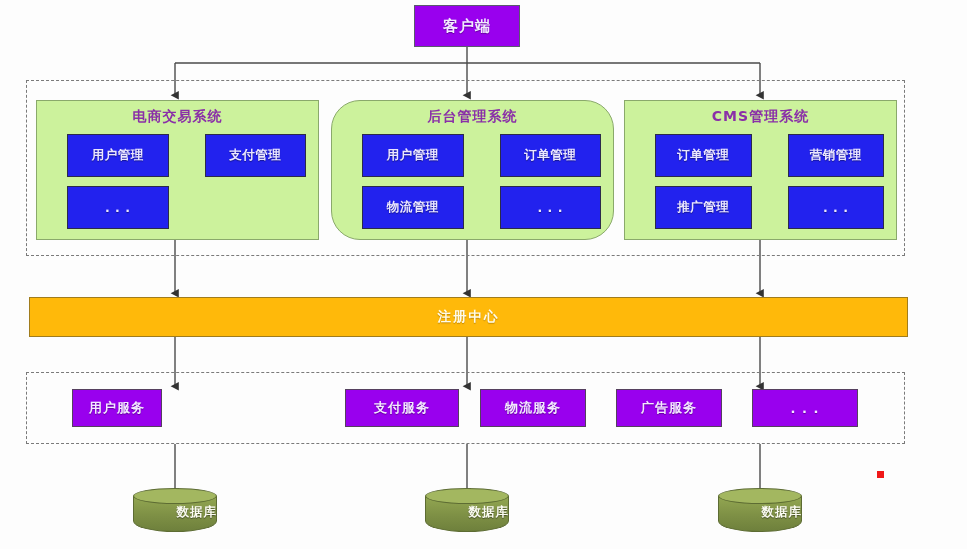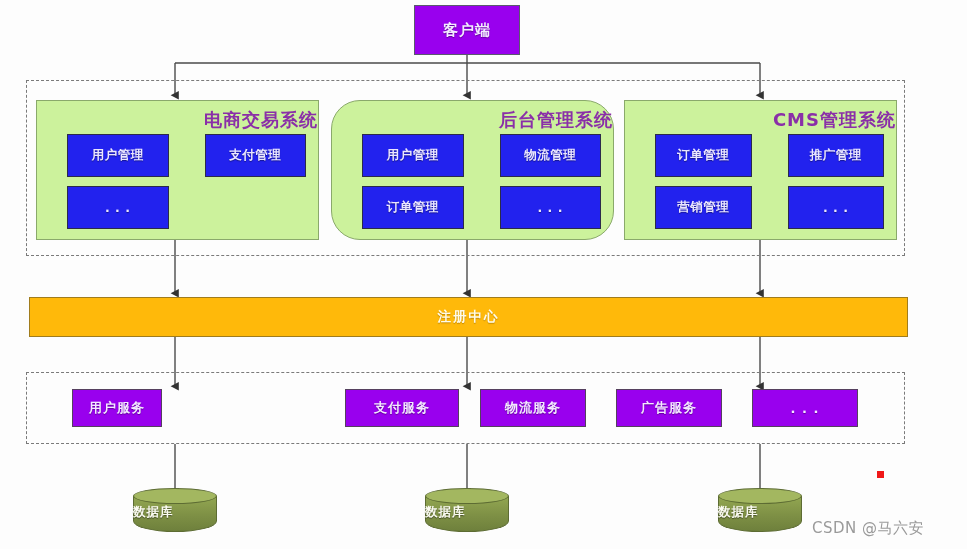--- a/index.html
+++ b/index.html
@@ -25,21 +25,21 @@
     height: 549px;
     pointer-events: none;
   }
 
   
   .client-box {
     position: absolute;
     left: 414px;
     top: 5px;
     width: 106px;
-    height: 50px;
+    height: 42px;
     background: #9900ee;
     border: 1.5px solid #5a5a6e;
     box-sizing: border-box;
     display: flex;
     align-items: center;
     justify-content: center;
     color: #f2eaff;
     font-size: 15px;
     font-weight: bold;
     letter-spacing: 1px;
@@ -76,22 +76,22 @@
   }
   #sys-0 { left: 36px;  width: 283px; }
   #sys-1 { left: 331px; width: 283px; border-radius: 29px; }
   #sys-2 { left: 624px; width: 273px; }
 
   .system-title {
     position: absolute;
     top: 7px;
     left: 0;
     right: 0;
-    text-align: right;
-    font-size: 18px;
+    text-align: center;
+    font-size: 14px;
     font-weight: bold;
     color: #8a2fa8;
     letter-spacing: 1px;
   }
   .module-grid {
     position: absolute;
     top: 33px;
     left: 12px;
     right: 12px;
     bottom: 10px;
@@ -192,21 +192,21 @@
     background: #a3b760;
     border: 1px solid #5d6c33;
     border-radius: 50%;
     box-sizing: border-box;
   }
   .db-label {
     position: absolute;
     left: 0;
     top: 16px;
     width: 84px;
-    text-align: left;
+    text-align: right;
     color: #fbfbf2;
     font-size: 12.5px;
     font-weight: bold;
     letter-spacing: 1px;
     text-shadow: 0 1px 1px rgba(0,0,0,.45);
     font-family: Liberation Mono, monospace;
   }
 
   
   #red-dot {
@@ -273,32 +273,32 @@
       <div class="module-box">用户管理</div>
       <div class="module-box">支付管理</div>
       <div class="module-box">. . .</div>
     </div>
   </div>
 
   <div class="system-panel" id="sys-1">
     <div class="system-title">后台管理系统</div>
     <div class="module-grid">
       <div class="module-box">用户管理</div>
+      <div class="module-box">订单管理</div>
       <div class="module-box">物流管理</div>
-      <div class="module-box">订单管理</div>
       <div class="module-box">. . .</div>
     </div>
   </div>
 
   <div class="system-panel" id="sys-2">
     <div class="system-title">CMS管理系统</div>
     <div class="module-grid">
       <div class="module-box">订单管理</div>
+      <div class="module-box">营销管理</div>
       <div class="module-box">推广管理</div>
-      <div class="module-box">营销管理</div>
       <div class="module-box">. . .</div>
     </div>
   </div>
 
   <div id="registry-bar">
     <span>注册中心</span>
   </div>
 
   <div class="dashed-zone" id="zone-services"></div>
 
@@ -318,15 +318,14 @@
     <div class="db-top"></div>
     <div class="db-label">数据库</div>
   </div>
   <div class="db-cylinder" id="db-2">
     <div class="db-body"></div>
     <div class="db-top"></div>
     <div class="db-label">数据库</div>
   </div>
 
   <div id="red-dot"></div>
-  <div id="watermark">CSDN @马六安</div>
 
 </div>
 
 </body></html>

